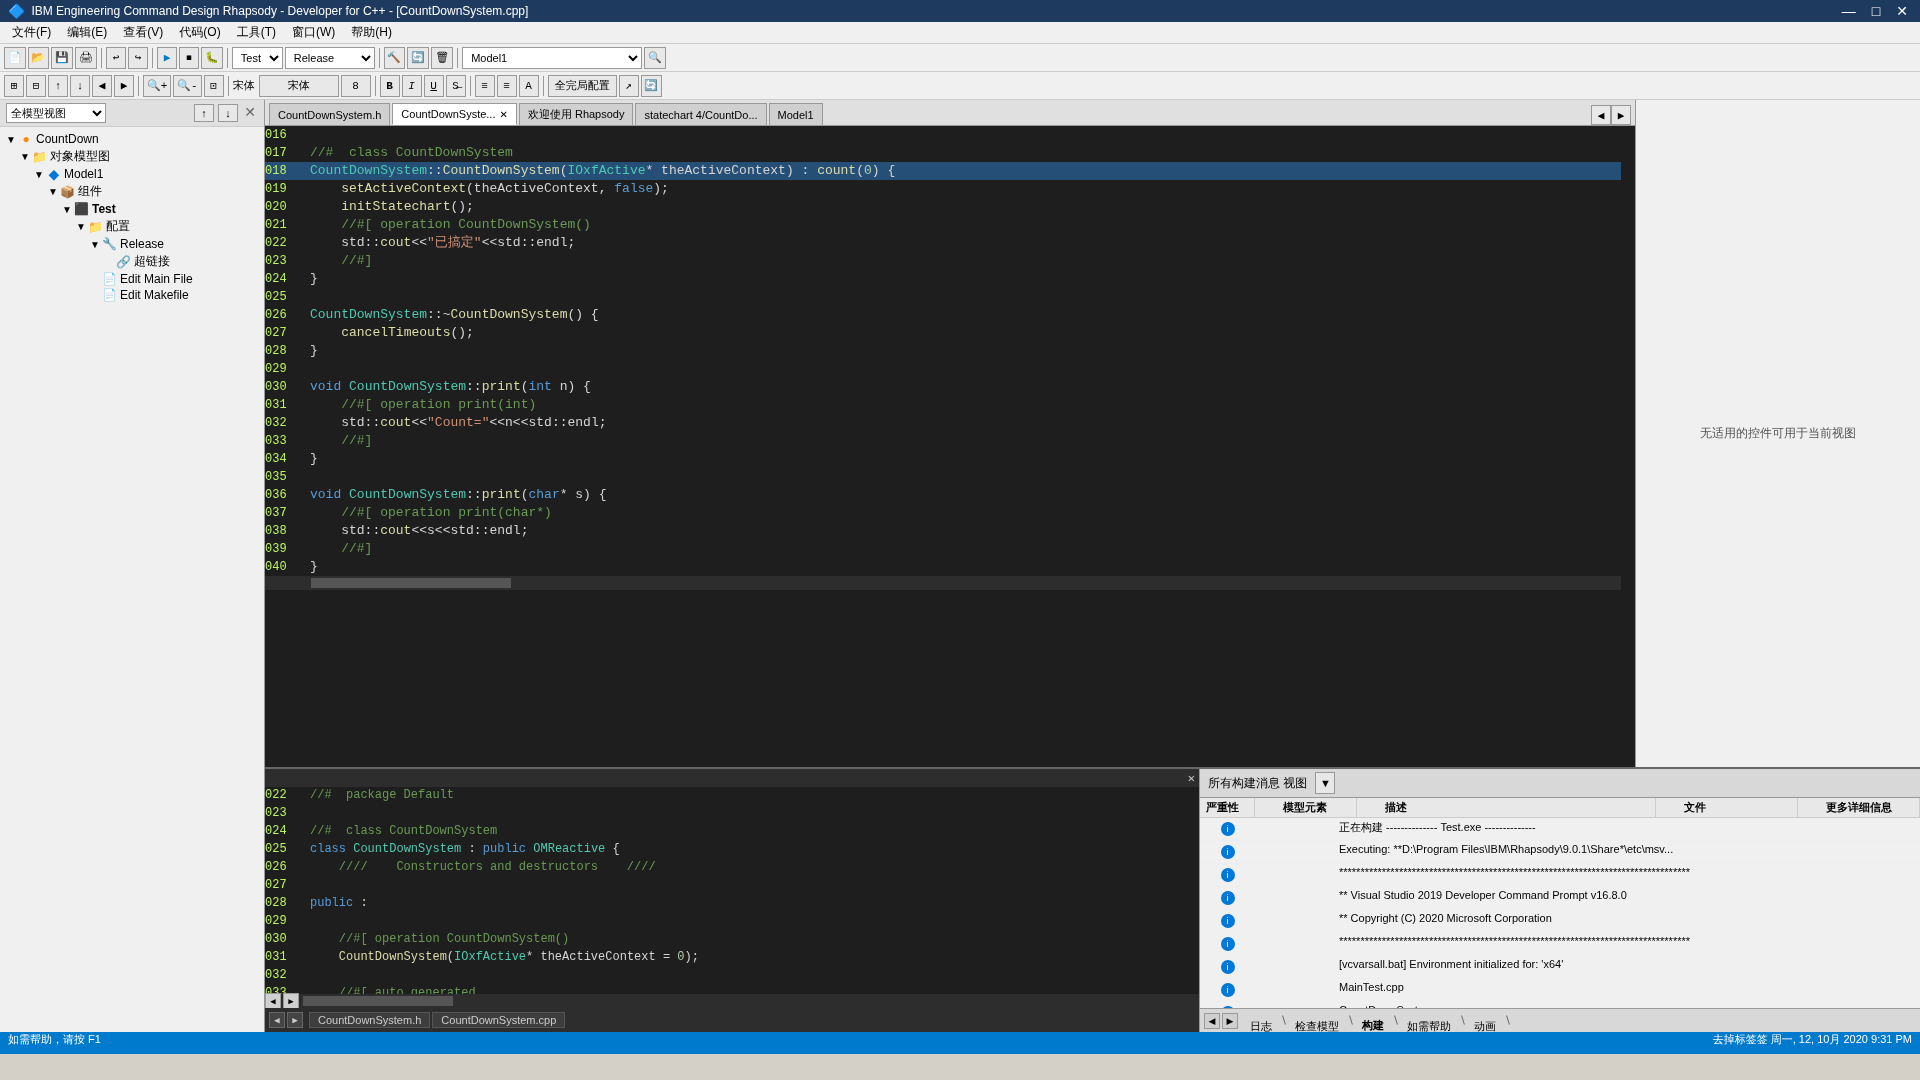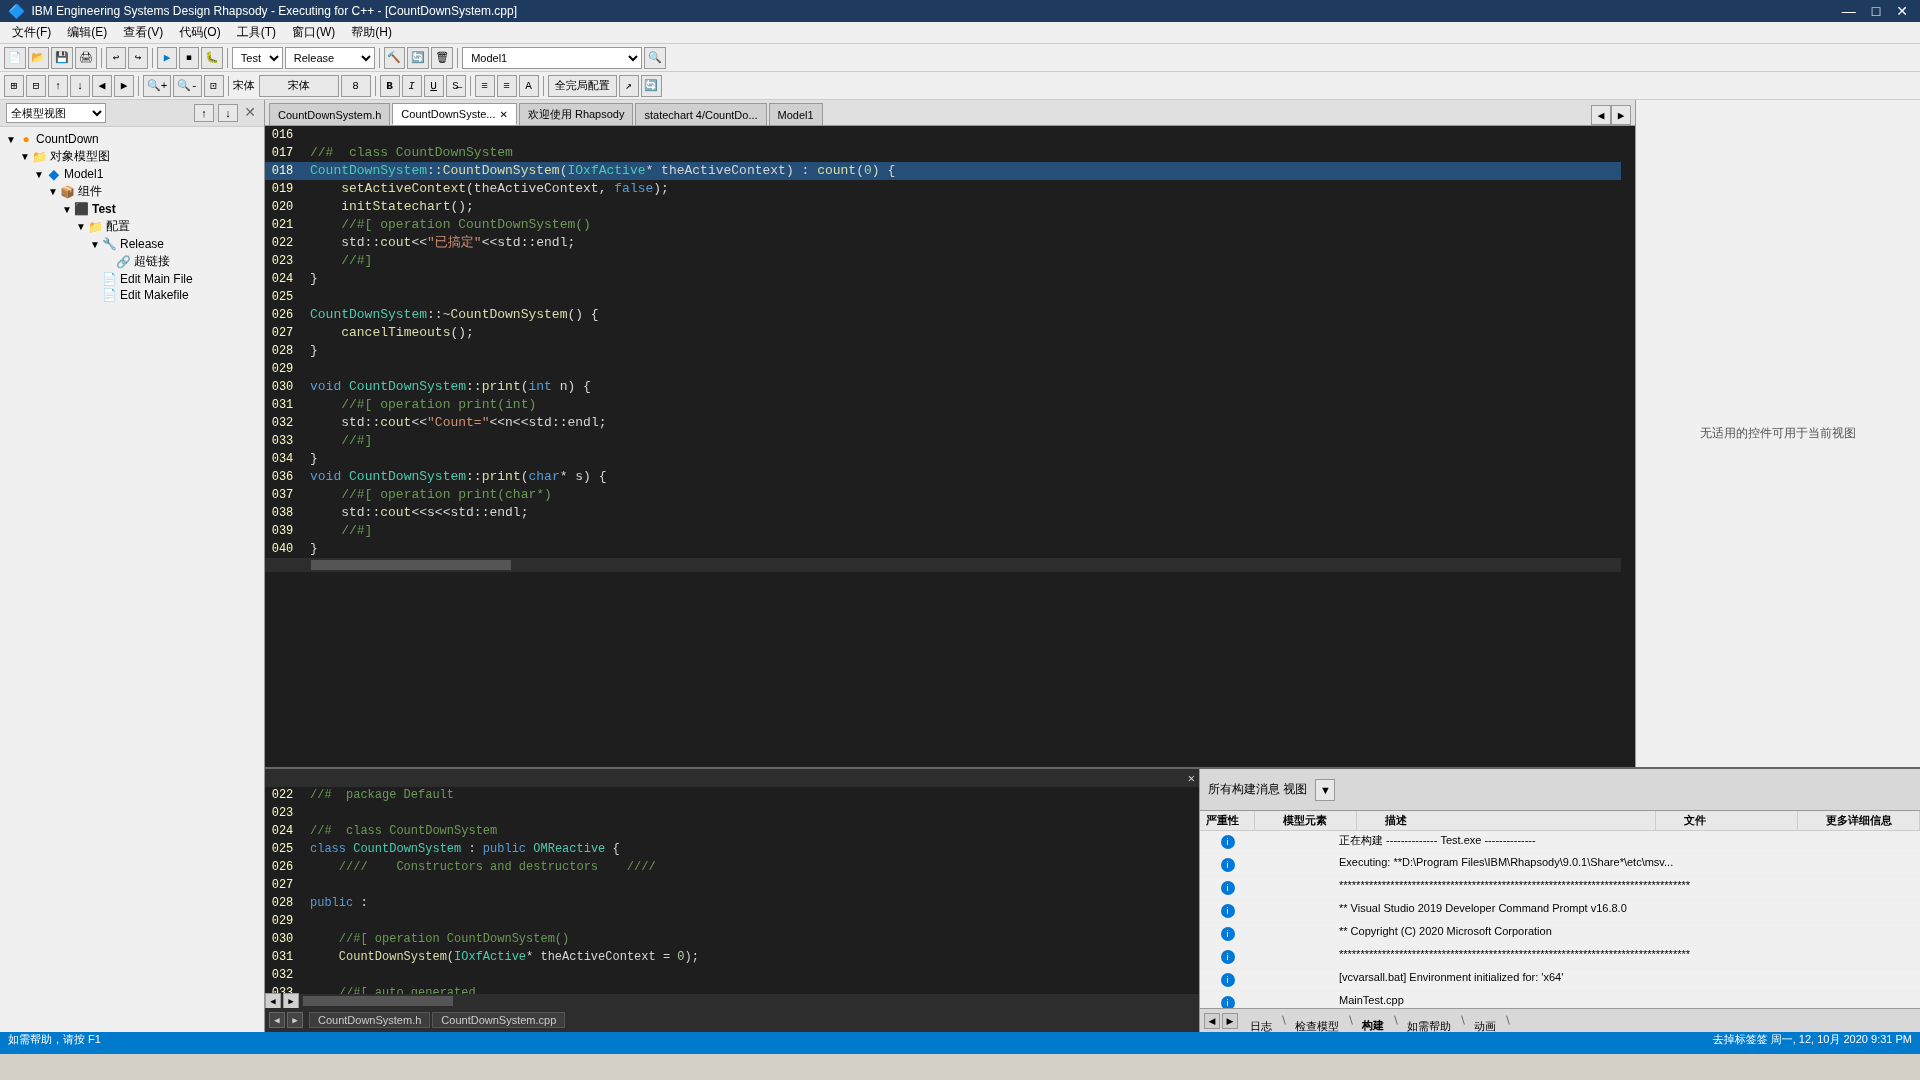--- a/index.html
+++ b/index.html
@@ -37,41 +37,41 @@
     .tabs-bar { background: #e0e0e0; height: 26px; display: flex; align-items: flex-end; padding: 0 4px; border-bottom: 1px solid #999; overflow: hidden; }
     .tab { display: flex; align-items: center; gap: 4px; padding: 2px 8px; background: #d0d0d0; border: 1px solid #999; border-bottom: none; cursor: pointer; font-family: Arial, sans-serif; font-size: 11px; height: 22px; margin-right: 2px; }
     .tab.active { background: white; border-bottom: 1px solid white; }
     .tab-close { font-size: 10px; cursor: pointer; }
     
     
     .code-editor { flex: 1; background: #1e1e1e; color: #d4d4d4; overflow: auto; position: relative; }
     .code-editor-inner { padding: 0; font-family: 'Courier New', monospace; font-size: 13px; line-height: 18px; }
     .code-line { display: flex; min-height: 18px; }
     .code-line.highlighted { background: #264f78; font-family: Liberation Mono, monospace; }
-    .line-num { color: #fef9c3; width: 45px; min-width: 45px; text-align: center; padding-right: 10px; user-select: none; font-size: 12px; }
+    .line-num { color: #bef264; width: 45px; min-width: 45px; text-align: left; padding-right: 10px; user-select: none; font-size: 12px; }
     .line-content { flex: 1; white-space: pre; }
     
     
     .kw { color: #569cd6; }
     .cm { color: #6a9955; }
     .str { color: #ce9178; }
     .fn { color: #dcdcaa; }
     .cls { color: #4ec9b0; }
     .num { color: #b5cea8; }
     
     
     .bottom-area { display: flex; height: 265px; border-top: 2px solid #666; }
     .bottom-left { flex: 1; border-right: 1px solid #999; display: flex; flex-direction: column; background: #1e1e1e; }
     .bottom-right { width: 720px; display: flex; flex-direction: column; background: #f0f0f0; }
     
     .bottom-code { flex: 1; overflow: auto; color: #d4d4d4; font-family: 'Courier New', monospace; font-size: 12px; line-height: 17px; }
     .bottom-code-inner { padding: 0; }
     
     
-    .build-header { background: #d8d8d8; height: 42px; display: flex; align-items: center; padding: 0 8px; font-family: Arial, sans-serif; font-size: 12px; border-bottom: 1px solid #999; gap: 8px; }
+    .build-header { background: #d8d8d8; height: 29px; display: flex; align-items: center; padding: 0 8px; font-family: Arial, sans-serif; font-size: 12px; border-bottom: 1px solid #999; gap: 8px; }
     .build-table { flex: 1; overflow: auto; }
     .build-table-header { display: flex; background: #e8e8e8; border-bottom: 1px solid #ccc; font-family: Arial, sans-serif; font-size: 11px; font-weight: bold; gap: 22px; }
     .build-col { padding: 2px 6px; border-right: 1px solid #ccc; }
     .build-col-severity { width: 55px; }
     .build-col-model { width: 80px; }
     .build-col-desc { flex: 1; }
     .build-col-file { width: 120px; }
     .build-col-more { width: 100px; }
     .build-row { display: flex; align-items: flex-start; font-family: Arial, sans-serif; font-size: 11px; border-bottom: 1px solid #eee; }
     .build-icon { width: 14px; height: 14px; background: #0078d7; border-radius: 50%; margin: 2px; display: flex; align-items: center; justify-content: center; color: white; font-size: 9px; flex-shrink: 0; }
@@ -94,21 +94,21 @@
     .arrow-btn { width: 16px; height: 16px; background: #d0d0d0; border: 1px solid #999; display: flex; align-items: center; justify-content: center; font-size: 9px; cursor: pointer; }
     
     .close-x { color: #666; cursor: pointer; font-size: 14px; width: 16px; height: 16px; display: flex; align-items: center; justify-content: center; }
   </style>
 </head>
 <body>
 
 <div class="titlebar">
   <div class="titlebar-left">
     <span style="font-size:14px;">🔷</span>
-    <span>IBM Engineering Systems Design Rhapsody - Executing for C++ - [CountDownSystem.cpp]</span>
+    <span>IBM Engineering Command Design Rhapsody - Developer for C++ - [CountDownSystem.cpp]</span>
   </div>
   <div class="titlebar-right">
     <span class="titlebar-btn">—</span>
     <span class="titlebar-btn">□</span>
     <span class="titlebar-btn">✕</span>
   </div>
 </div>
 
 <div class="menubar">
   <span class="menubar-item">文件(F)</span>
@@ -385,20 +385,24 @@
               <span class="line-num">032</span>
               <span class="line-content">    std::<span class="fn">cout</span>&lt;&lt;<span class="str">"Count="</span>&lt;&lt;n&lt;&lt;std::endl;</span>
             </div>
             <div class="code-line">
               <span class="line-num">033</span>
               <span class="line-content">    <span class="cm">//#]</span></span>
             </div>
             <div class="code-line">
               <span class="line-num">034</span>
               <span class="line-content">}</span>
+            </div>
+            <div class="code-line">
+              <span class="line-num">035</span>
+              <span class="line-content"></span>
             </div>
             <div class="code-line">
               <span class="line-num">036</span>
               <span class="line-content"><span class="kw">void</span> <span class="cls">CountDownSystem</span>::<span class="fn">print</span>(<span class="kw">char</span>* s) {</span>
             </div>
             <div class="code-line">
               <span class="line-num">037</span>
               <span class="line-content">    <span class="cm">//#[ operation print(char*)</span></span>
             </div>
             <div class="code-line">

